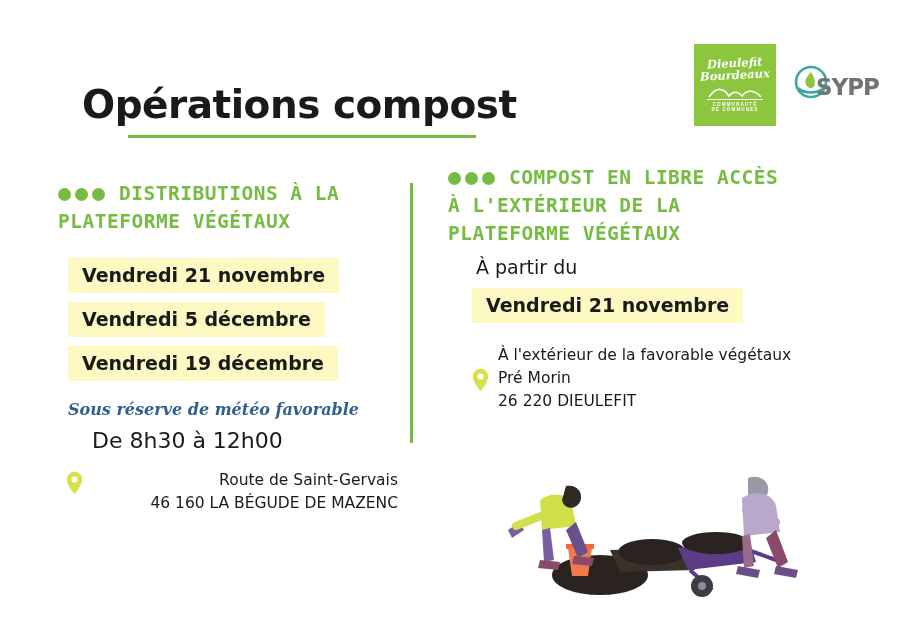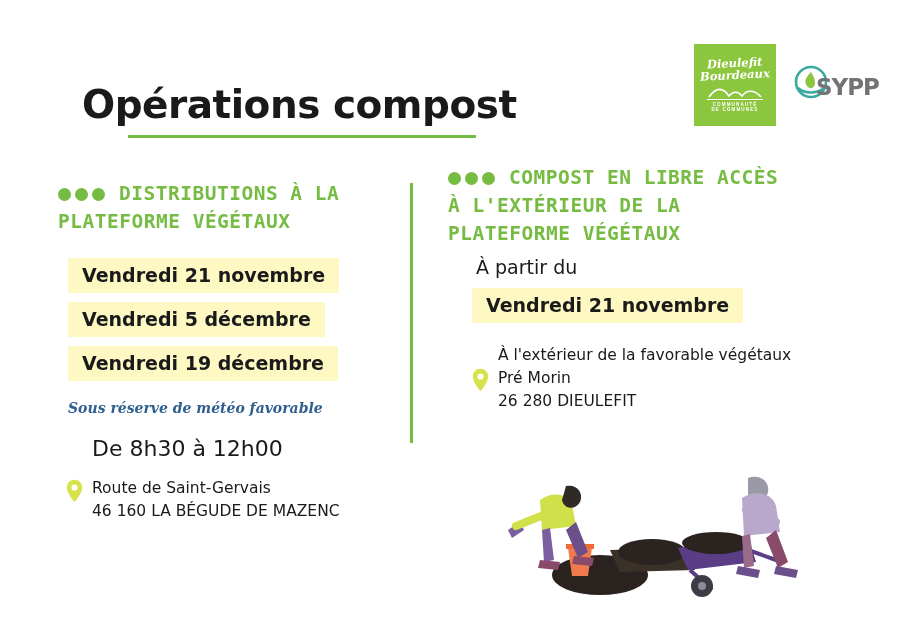--- a/index.html
+++ b/index.html
@@ -172,40 +172,41 @@
     font-size: 19px;
     padding: 6px 14px 7px 14px;
     margin-bottom: 9px;
     font-family: "DejaVu Sans", sans-serif;
   }
 
   .note-italic {
     font-family: "DejaVu Serif", serif;
     font-style: italic;
     font-weight: bold;
-    font-size: 14px;
+    font-size: 16px;
     color: #2f5e8f;
-    margin: 10px 0 20px 10px;
+    margin: 10px 0 9px 10px;
   }
 
   .hours {
     font-size: 22px;
     color: #1a1a1a;
     margin: 4px 0 0 34px;
     font-family: "DejaVu Sans", sans-serif;
   }
 
   .addr-block {
     position: relative;
     margin-top: 16px;
     padding-left: 34px;
     font-size: 15.5px;
     color: #1a1a1a;
     line-height: 1.45;
     font-family: "DejaVu Sans", sans-serif;
+    text-align: right;
   }
   .pin {
     position: absolute;
     left: 8px;
     top: 2px;
     width: 17px;
     height: 24px;
   }
 
   .sub-head {
@@ -311,21 +312,21 @@
     <div class="sub-head">À partir du</div>
     <div><span class="chip chip-right">Vendredi 21 novembre</span></div>
 
     <div class="addr-right">
       <svg class="pin" viewBox="0 0 17 24">
         <path d="M8.5 0.8 C4.2 0.8 0.8 4.2 0.8 8.5 C0.8 14.5 8.5 23.2 8.5 23.2 C8.5 23.2 16.2 14.5 16.2 8.5 C16.2 4.2 12.8 0.8 8.5 0.8 Z" fill="#d8e04a"></path>
         <circle cx="8.5" cy="8.5" r="3.1" fill="#ffffff"></circle>
       </svg>
       <div>À l'extérieur de la favorable végétaux</div>
       <div>Pré Morin</div>
-      <div>26 280 DIEULEFIT</div>
+      <div>26 220 DIEULEFIT</div>
     </div>
   </div>
 
   <div class="illus">
     <svg width="340" height="180" viewBox="0 0 340 180">
 
       <ellipse cx="120" cy="145" rx="48" ry="20" fill="#2a2320"></ellipse>
 
       <path d="M130 120 L205 118 L215 140 L140 142 Z" fill="#3a3128"></path>
       <ellipse cx="172" cy="122" rx="34" ry="13" fill="#2a2320"></ellipse>

